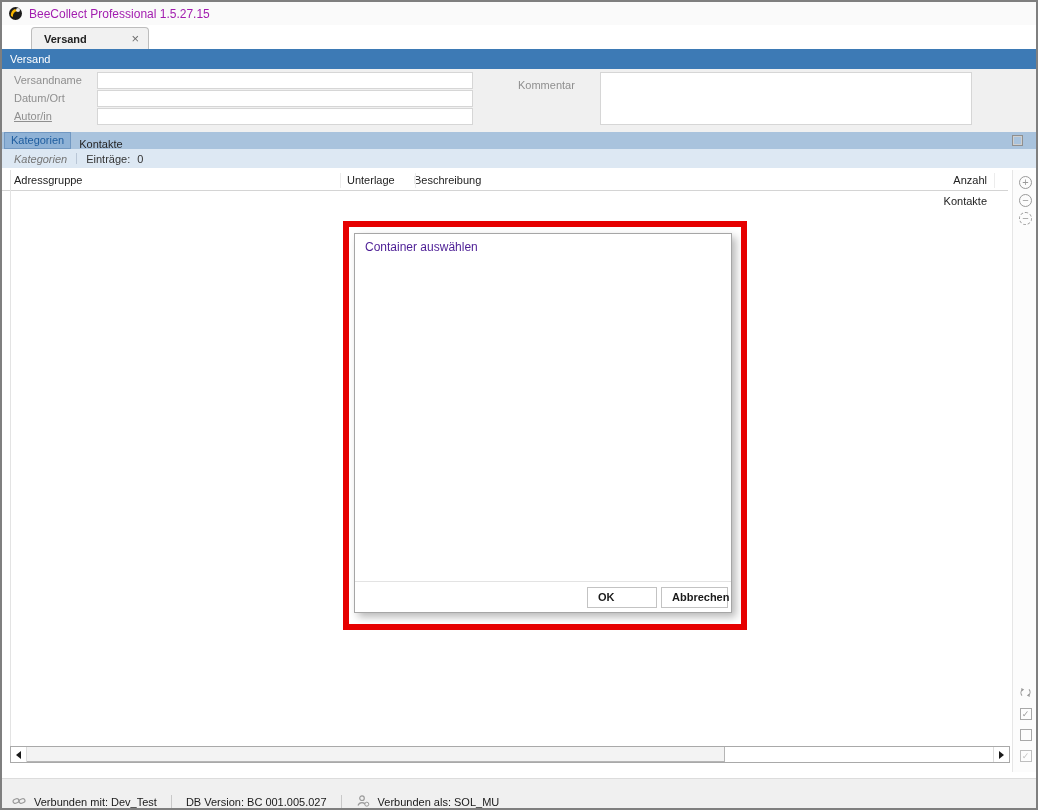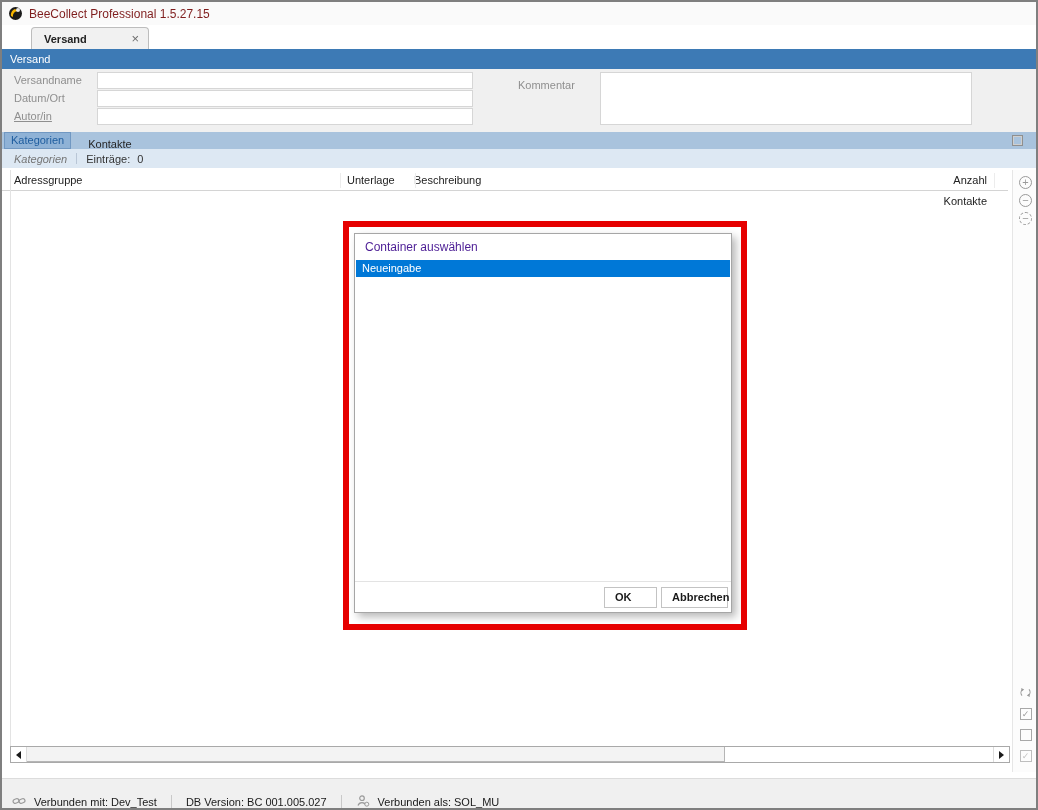--- a/index.html
+++ b/index.html
@@ -10,21 +10,21 @@
     position:relative; width:1038px; height:810px; margin:0 auto;
     background:#ffffff; border:2px solid #7f7f7f; overflow:hidden;
     font-size:11px; color:#222;
   }
 
   
   .titlebar {
     position:absolute; left:0; top:0; right:0; height:23px;
     background:#fafafa; display:flex; align-items:center; padding-left:6px;
   }
-  .titlebar .app-title { font-size:12px; color:#7f1d1d; margin-left:6px; }
+  .titlebar .app-title { font-size:12px; color:#a21caf; margin-left:6px; }
 
   
   .tabstrip { position:absolute; left:0; top:23px; right:0; height:24px; background:#ffffff; }
   .doc-tab {
     position:absolute; left:29px; bottom:0; width:118px; height:22px;
     background:#f1f1f1; border:1px solid #bdbdbd; border-bottom:none;
     border-radius:4px 4px 0 0; display:flex; align-items:center;
   }
   .doc-tab .tab-label { flex:1; padding-left:12px; font-weight:bold; font-size:11px; color:#222; }
   .doc-tab .tab-close { padding:0 9px; color:#6e6e6e; font-size:13px; line-height:20px; cursor:default; }
@@ -48,21 +48,21 @@
     position:absolute; left:598px; top:3px; width:372px; height:53px;
     border:1px solid #d6d6d6; background:#ffffff; resize:none; outline:none;
     font-family:"Liberation Sans",sans-serif; font-size:11px; padding:2px 3px;
   }
 
   
   .subtabs {
     position:absolute; left:0; top:130px; right:0; height:17px;
     background:#a9c3dd; display:flex; align-items:stretch;
   }
-  .subtab { padding:4px 8px; line-height:17px; color:#262626; cursor:default;margin-left:9px; }
+  .subtab { padding:4px 8px; line-height:17px; color:#262626; cursor:default; }
   .subtab.active {
     margin-left:2px; background:#8fb2d6; border:1px solid #7198c2;
     color:#1d5c9e; line-height:15px; padding:0 6px;
   }
   .pin-box {
     position:absolute; right:13px; top:3px; width:11px; height:11px;
     border:1px solid #8f8f8f; box-shadow:inset 0 0 0 1px #cfcfcf; background:transparent;
   }
 
   
@@ -147,21 +147,21 @@
   .dialog-footer {
     position:absolute; left:0; right:0; bottom:0; height:31px;
     border-top:1px solid #e3e3e3; display:flex; align-items:center; justify-content:flex-end;
     padding-right:3px; background:#ffffff;
   }
   .dlg-btn {
     height:21px; background:#ffffff; border:1px solid #c3c3c3;
     font-family:"Liberation Sans",sans-serif; font-size:11px; font-weight:bold; color:#1a1a1a;
     text-align:left; padding:0 0 0 10px; margin-left:4px; cursor:default;
   }
-  .dlg-btn.ok { width:53px; }
+  .dlg-btn.ok { width:70px; }
   .dlg-btn.cancel { width:67px; }
   .annotation {
     position:absolute; left:341px; top:219px; width:404px; height:409px;
     border:6px solid #e60000; pointer-events:none; z-index:50;
   }
 </style>
 </head>
 <body>
 
 <div class="window">
@@ -271,23 +271,20 @@
         <circle cx="6" cy="4.2" r="2.3" fill="none" stroke="#9a9a9a" stroke-width="1.2"></circle>
         <path d="M2 11.5 A4.2 4.2 0 0 1 10 11.5" fill="none" stroke="#9a9a9a" stroke-width="1.2"></path>
         <circle cx="10.8" cy="10.2" r="2" fill="#f0f0f0" stroke="#9a9a9a" stroke-width="1"></circle>
       </svg>
     </span>
     <span>Verbunden als: SOL_MU</span>
   </div>
 
   <div class="dialog">
     <div class="dialog-title">Container auswählen</div>
-    <div class="dialog-list">
-      <div class="list-item selected">Neueingabe</div>
-    </div>
     <div class="dialog-footer">
       <button class="dlg-btn ok">OK</button>
       <button class="dlg-btn cancel">Abbrechen</button>
     </div>
   </div>
 
   <div class="annotation"></div>
 
 </div>
 

